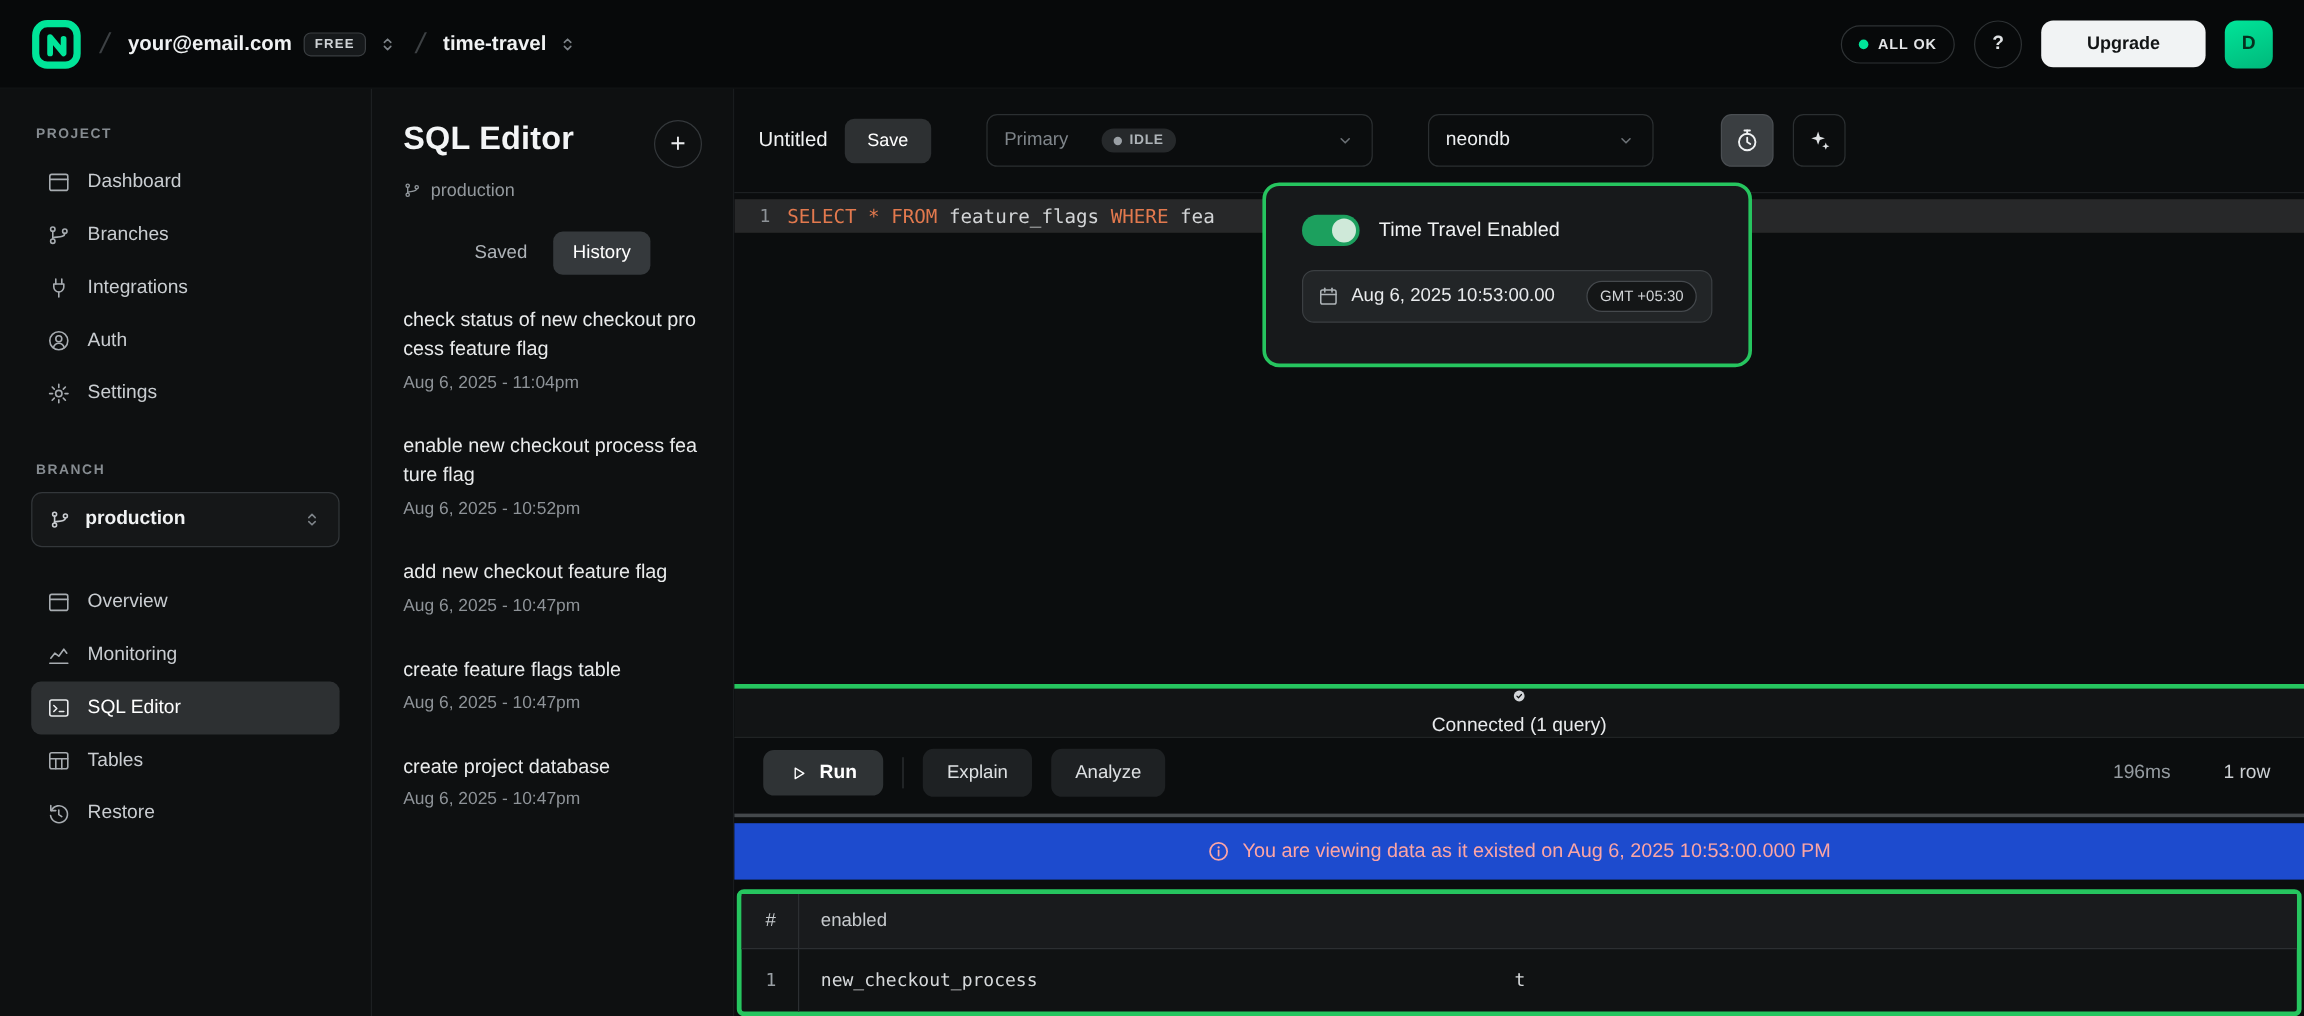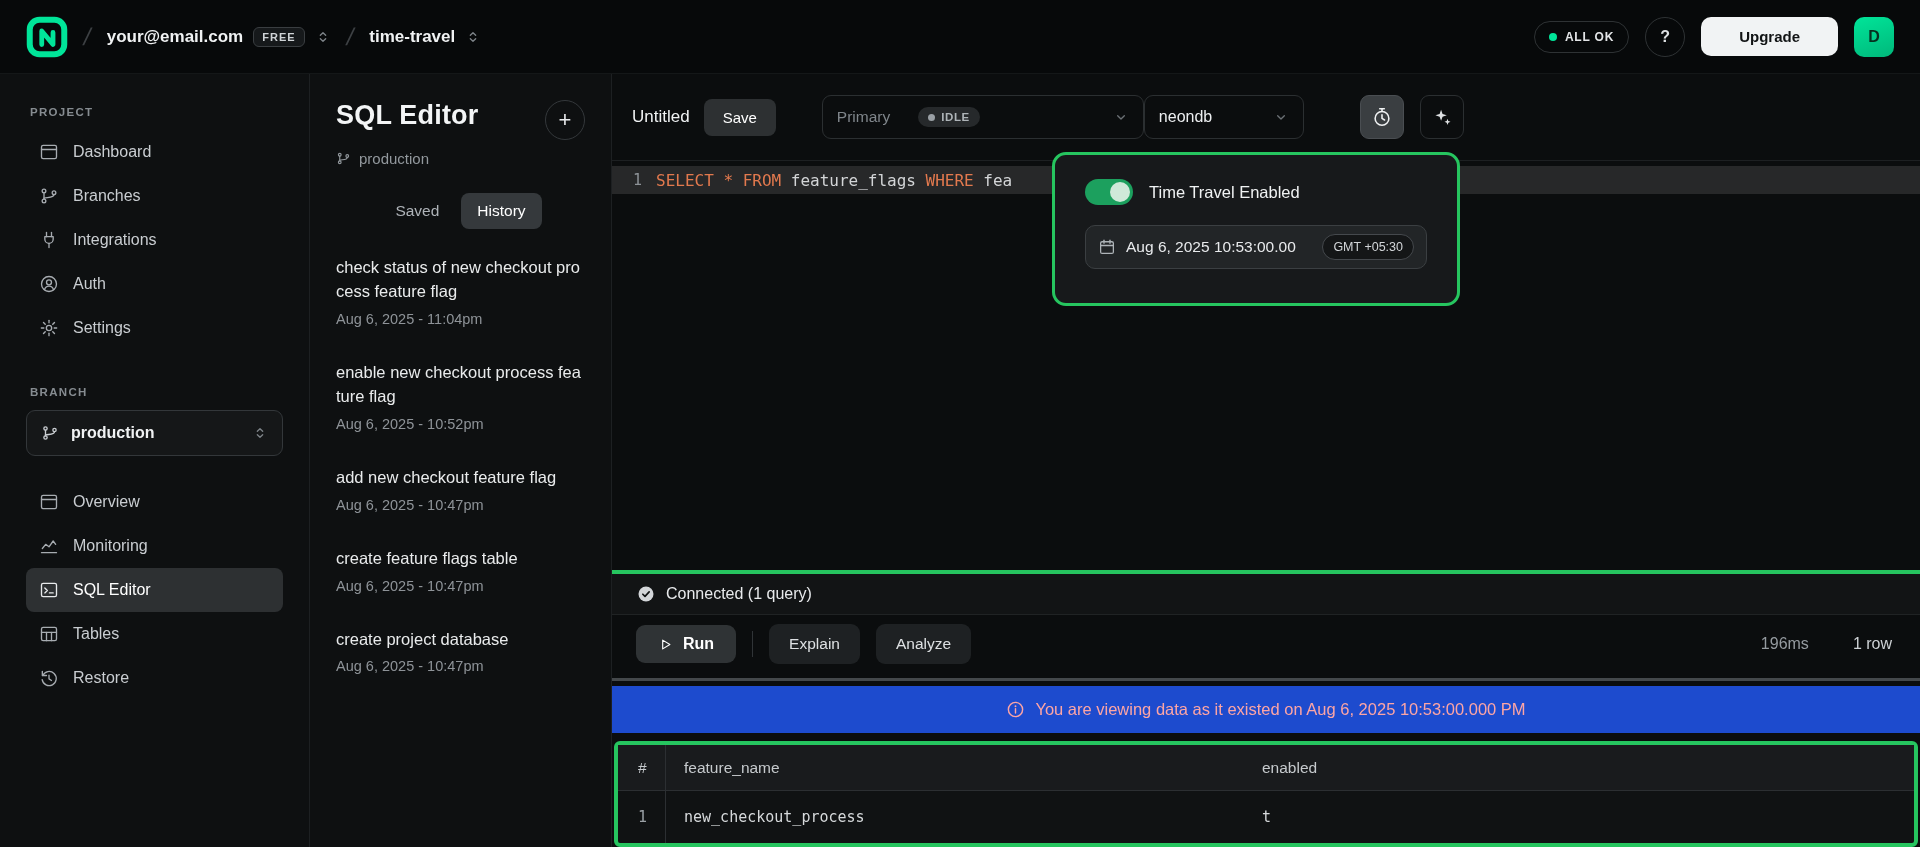--- a/index.html
+++ b/index.html
@@ -57,21 +57,21 @@
   .ed-toolbar { height:86px; display:flex; align-items:center; padding:0 20px; flex-shrink:0; }
   .ed-tabname { font-size:17px; font-weight:500; color:#f0f2f3; margin:0 14px 0 0; cursor:pointer; }
   .btn-save { background:#2d3032; color:#fff; border:none; border-radius:8px; padding:10px 19px; font-size:15px; cursor:pointer; font-family:inherit; }
   .sel { border:1px solid #2b2f31; border-radius:9px; height:44px; display:flex; align-items:center; padding:0 14px; gap:28px; cursor:pointer; }
   .sel-compute { width:322px; margin-left:46px; }
   .sel-compute .nm { font-size:15.5px; color:#7f858a; }
   .idle-badge { display:flex; align-items:center; gap:6px; background:#26292b; border-radius:999px; padding:4px 10px; }
   .idle-dot { width:7px; height:7px; border-radius:50%; background:#9aa0a5; }
   .idle-badge .tx { font-size:11.5px; font-weight:700; letter-spacing:.6px; color:#aeb4b8; }
   .sel .chev { margin-left:auto; color:#6b7075; }
-  .sel-db { width:160px; }
+  .sel-db { width:188px; margin-left:46px; }
   .sel-db .nm { font-size:16px; color:#eceef0; }
   .icon-btn { width:44px; height:44px; border-radius:9px; display:flex; align-items:center; justify-content:center; cursor:pointer; background:transparent; border:1px solid #2b2f31; color:#dfe2e4; }
   .icon-btn.lit { background:#3a3e41; border-color:#4a4e52; color:#f0f2f3; margin-left:56px; }
   .icon-btn.sparkle { margin-left:16px; }
 
   .code-area { flex:1; border-top:1px solid #1d2022; position:relative; overflow:hidden; }
   .code-line { margin-top:5px; height:28px; background:#272829; display:flex; align-items:center; font-family:"DejaVu Sans Mono", monospace; }
   .gutter { width:44px; padding-right:14px; text-align:right; font-size:15px; color:#8d9297; flex-shrink:0; }
   .code { font-size:16px; white-space:nowrap; display:flex; }
   .tok { color:#d3d5d7; }
@@ -84,21 +84,21 @@
   .toggle { width:48px; height:26px; border-radius:999px; background:#1ca05e; position:relative; cursor:pointer; flex-shrink:0; }
   .toggle .knob { position:absolute; top:3px; right:3px; width:20px; height:20px; border-radius:50%; background:#cfe9d9; }
   .tt-label { font-size:16.5px; color:#f0f2f3; }
   .tt-input { margin-top:20px; height:44px; border:1px solid #3b3f42; border-radius:10px; background:#222527; display:flex; align-items:center; gap:10px; padding:0 12px; cursor:pointer; overflow:hidden; }
   .tt-input .cal { color:#aeb4b8; flex-shrink:0; }
   .tt-val { font-size:15.5px; color:#e8eaec; white-space:nowrap; overflow:hidden; }
   .tz-badge { margin-left:auto; flex-shrink:0; border:1px solid #45494d; background:#141617; border-radius:999px; padding:5px 10px; font-size:12.5px; color:#d2d5d8; }
 
   .green-divider { height:4px; background:#26c55f; flex-shrink:0; cursor:row-resize; }
 
-  .connected-bar { height:41px; background:#121415; border-bottom:1px solid #202324; display:flex; align-items:center; gap:10px; padding:0 24px; flex-shrink:0; }
+  .connected-bar { height:41px; background:#121415; border-bottom:1px solid #202324; display:flex; align-items:center; gap:10px; padding:0 24px; flex-shrink:0;flex-direction:column; }
   .connected-bar .txt { font-size:16px; color:#e8eaec; }
 
   .run-bar { height:58px; display:flex; align-items:center; gap:16px; padding:0 24px; flex-shrink:0; }
   .btn-run { display:flex; align-items:center; gap:10px; background:#2f3335; color:#fff; border:none; border-radius:9px; padding:10px 22px; font-size:16px; font-weight:600; cursor:pointer; font-family:inherit; }
   .vdiv { width:1px; height:26px; background:#303437; }
   .btn-ghost { background:#1e2123; color:#dde0e2; border:none; border-radius:9px; padding:11px 20px; font-size:15.5px; cursor:pointer; font-family:inherit; }
   .run-right { margin-left:auto; display:flex; gap:44px; padding-right:4px; }
   .ms { font-size:16px; color:#959ba0; }
   .rows { font-size:16px; color:#cdd1d4; }
 
@@ -427,21 +427,20 @@
             <circle cx="12" cy="7.8" r="1.2" fill="currentColor" stroke="none"></circle>
           </svg>
         <span class="txt">You are viewing data as it existed on Aug 6, 2025 10:53:00.000 PM</span>
       </div>
 
       <div class="table-box">
         <div class="trow thead">
           <div class="c-num">
               <span class="hc">#</span>
             </div>
-          <div class="c-feat"><span class="hc">feature_name</span></div>
           <div class="c-en"><span class="hc">enabled</span></div>
         </div>
         <div class="trow tbody-row">
           <div class="c-num">
               <span class="vc">1</span>
             </div>
           <div class="c-feat"><span class="vc">new_checkout_process</span></div>
           <div class="c-en"><span class="vc">t</span></div>
         </div>
       </div>

